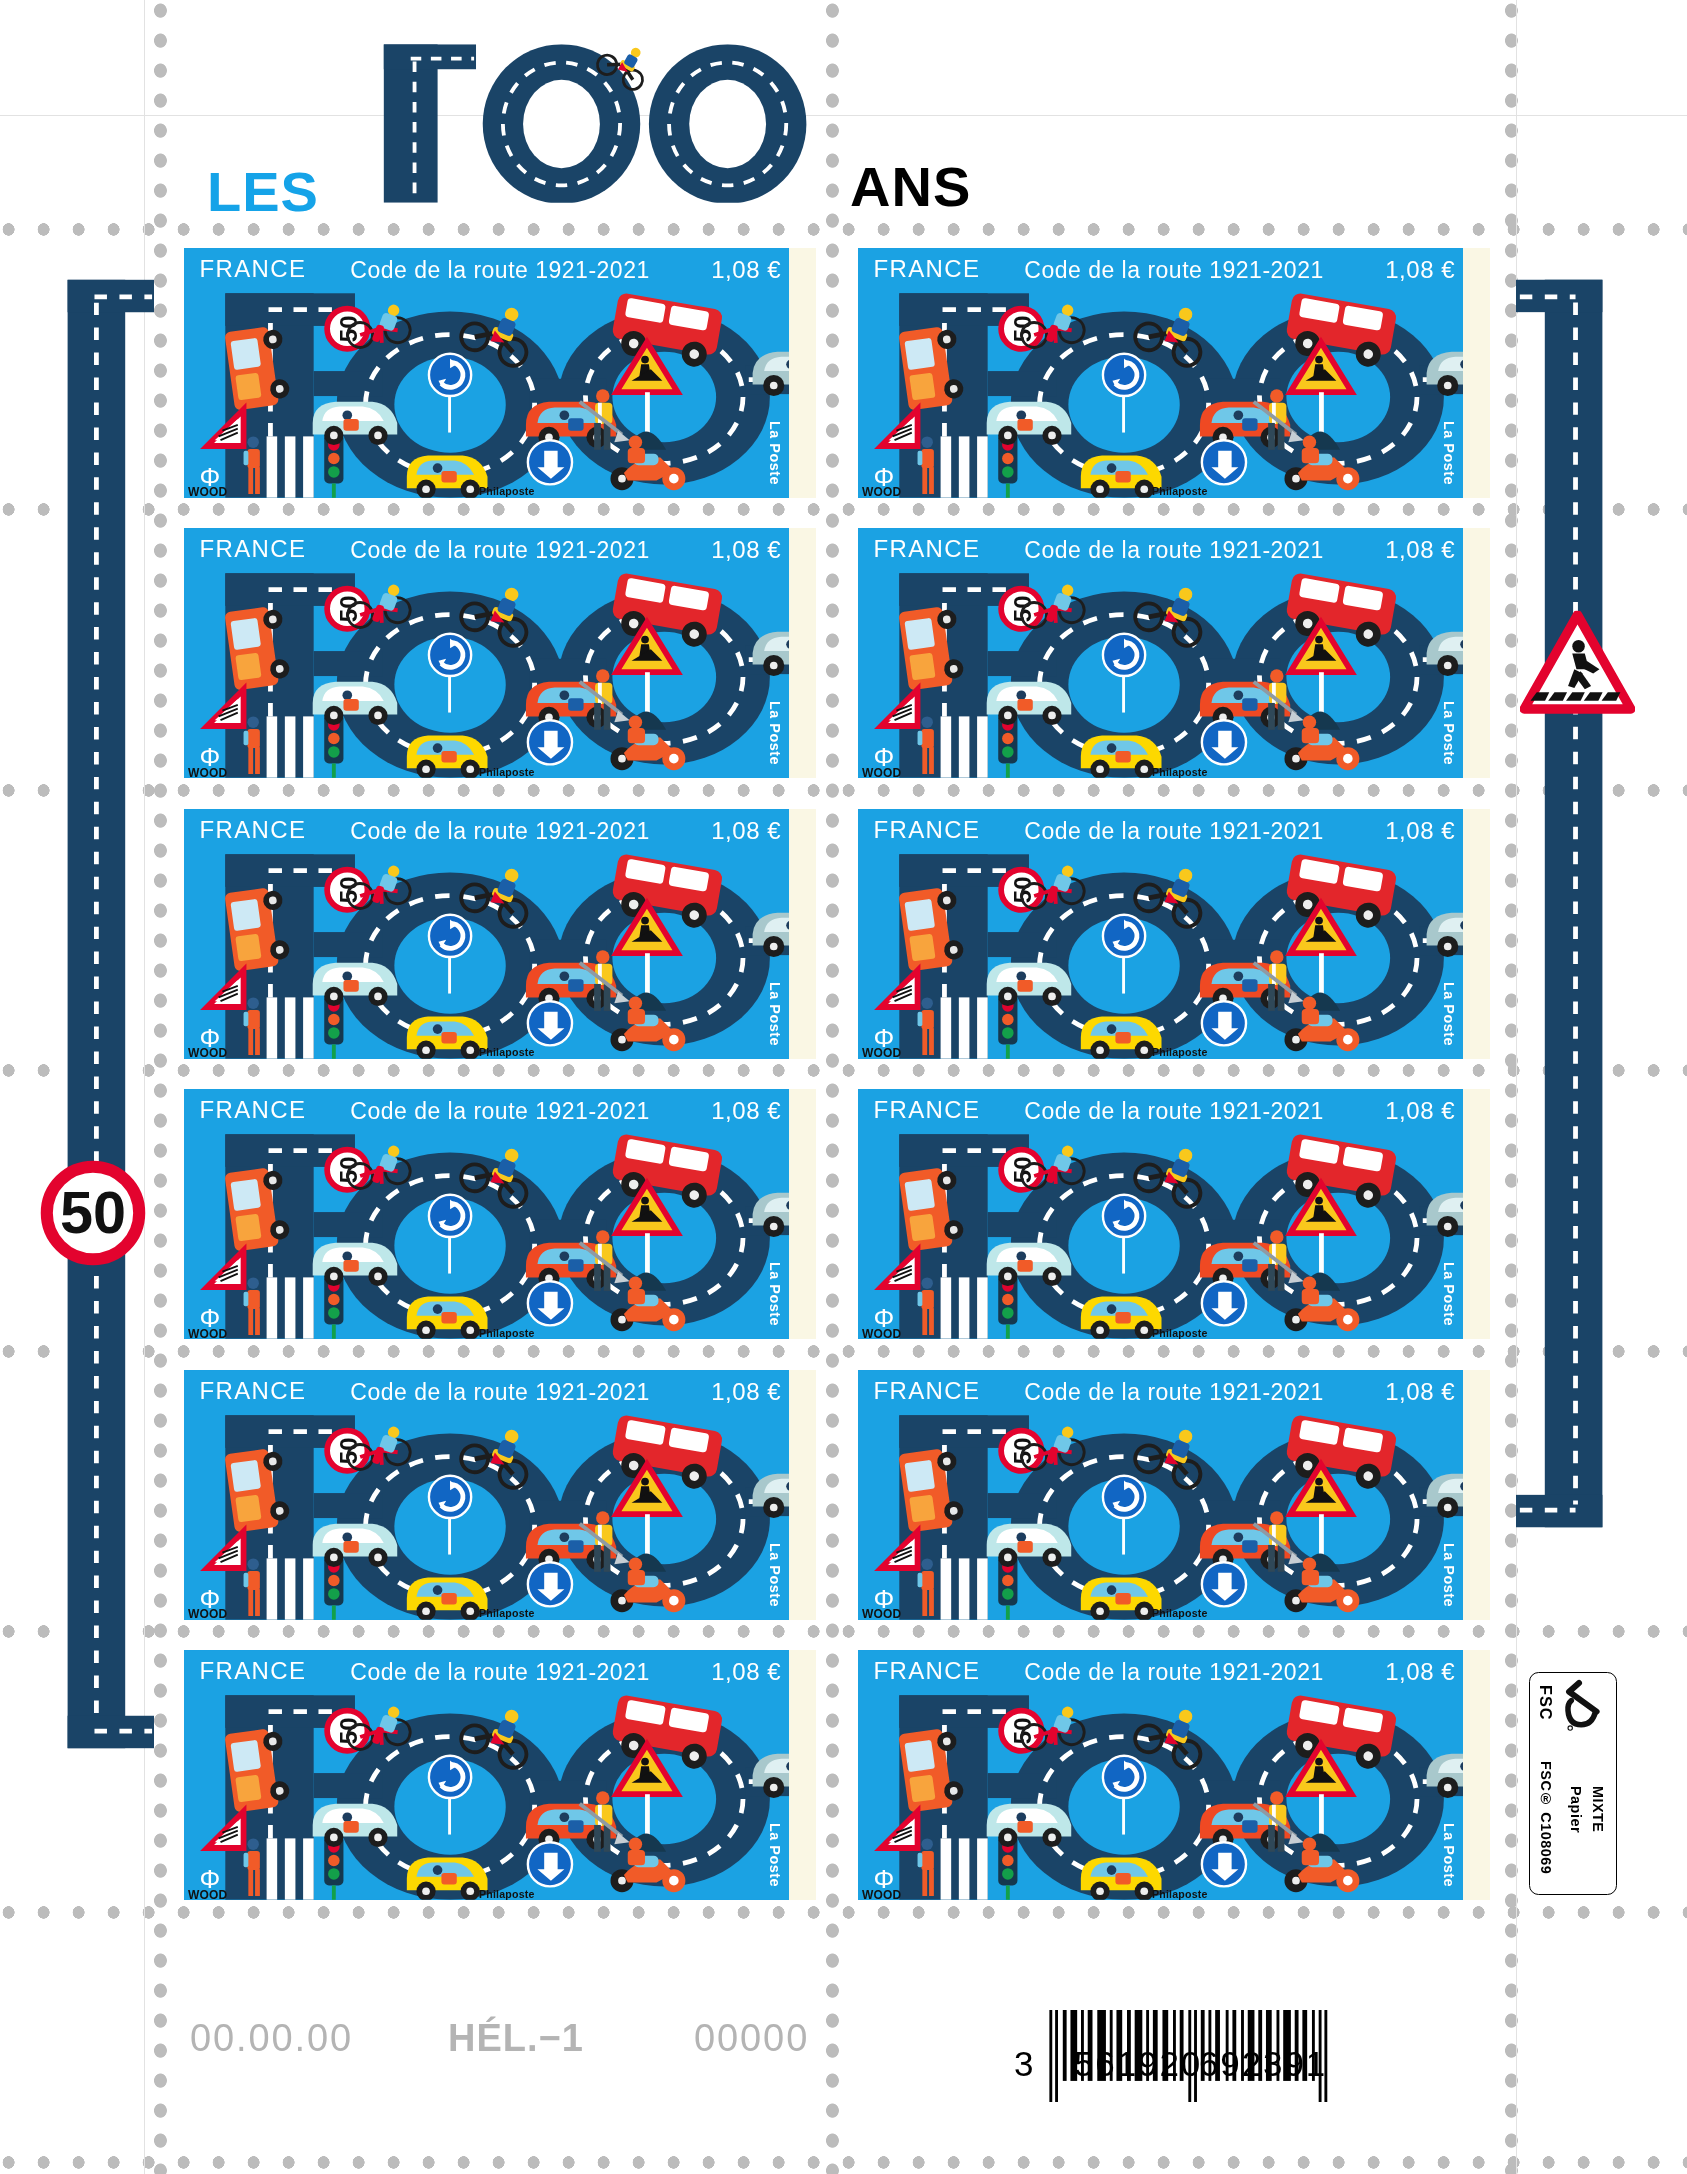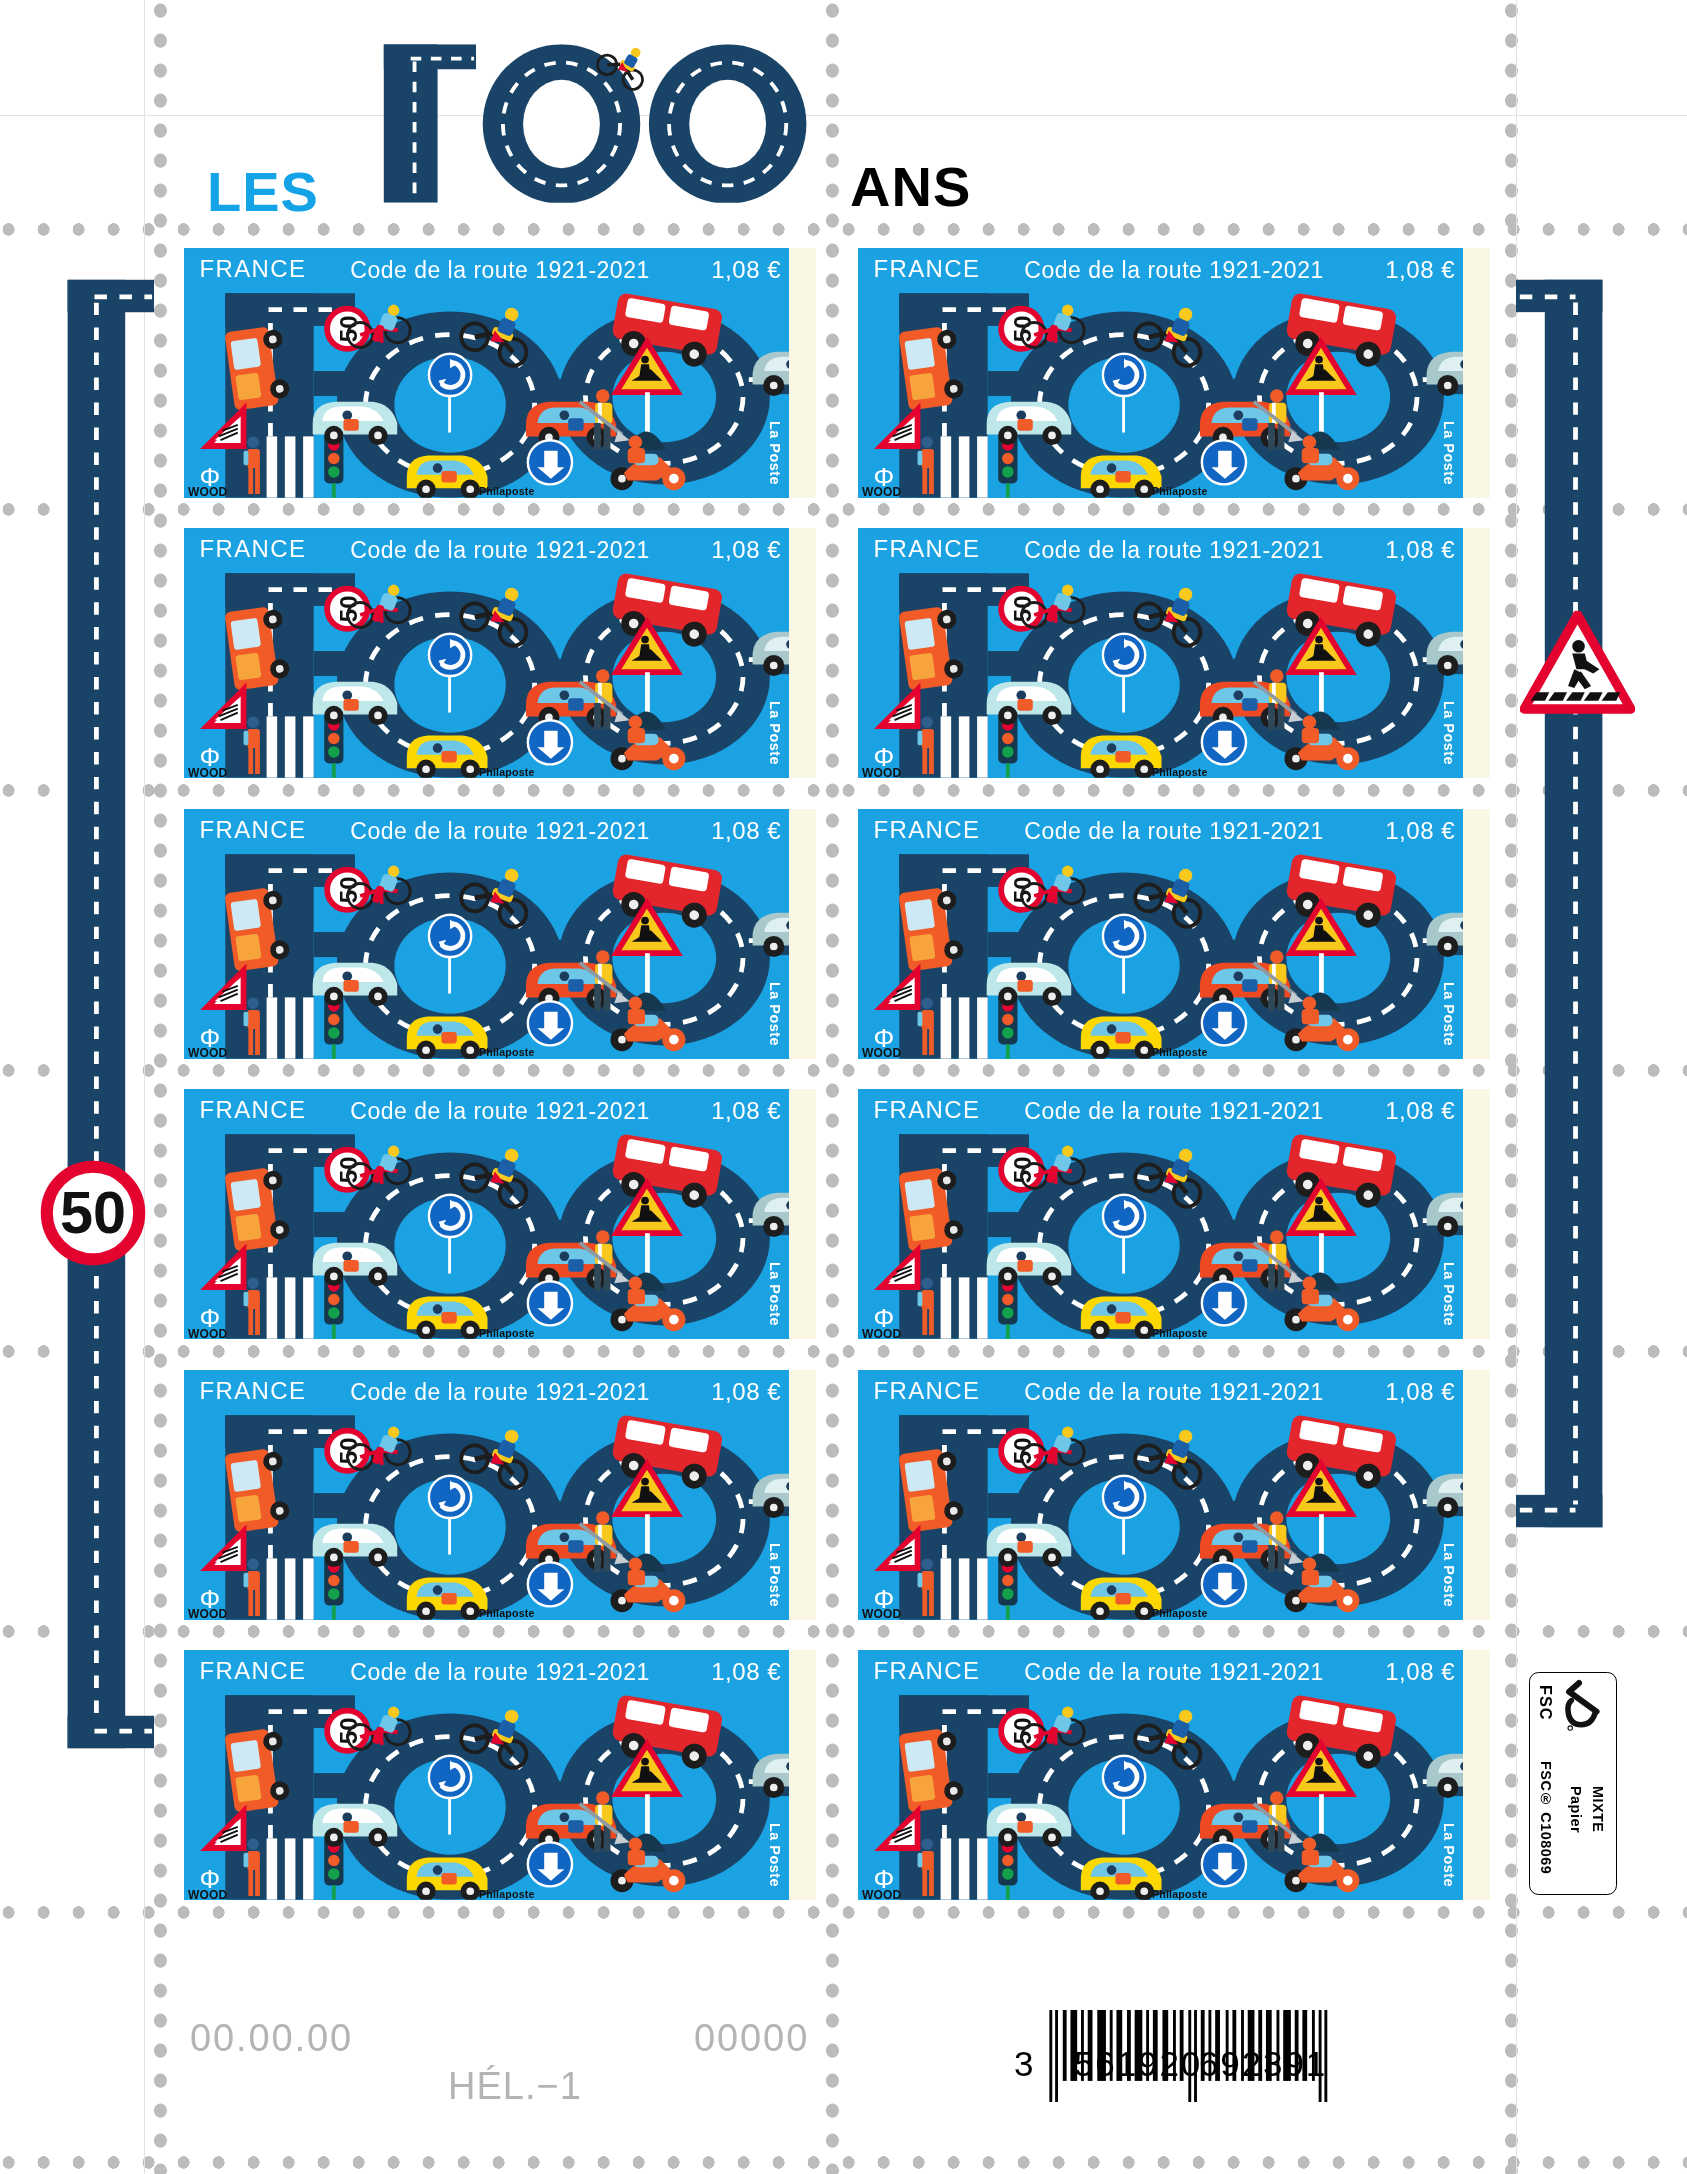--- a/index.html
+++ b/index.html
@@ -90,21 +90,21 @@
     position:absolute;font-size:12px;font-weight:bold;color:#111;letter-spacing:0.2px;
   }
   .s-phila{
     position:absolute;font-size:10.6px;font-weight:bold;color:#111;letter-spacing:0.2px;padding-left:6px;
   }
 
   
   .mg-text{
     position:absolute;color:#b4b4b4;font-size:38px;letter-spacing:1.9px;font-weight:normal;
   }
-  .mg-hel{font-weight:normal;letter-spacing:1px;margin-top:48px;}
+  .mg-hel{font-weight:bold;letter-spacing:1px;}
 
   .barcode{position:absolute;}
   .bc-num{
     position:absolute;color:#000;font-size:35px;letter-spacing:1.9px;
   }
 
   .fsc-box{
     position:absolute;
     border:1.9px solid #000;border-radius:9.6px;background:#fff;
   }

